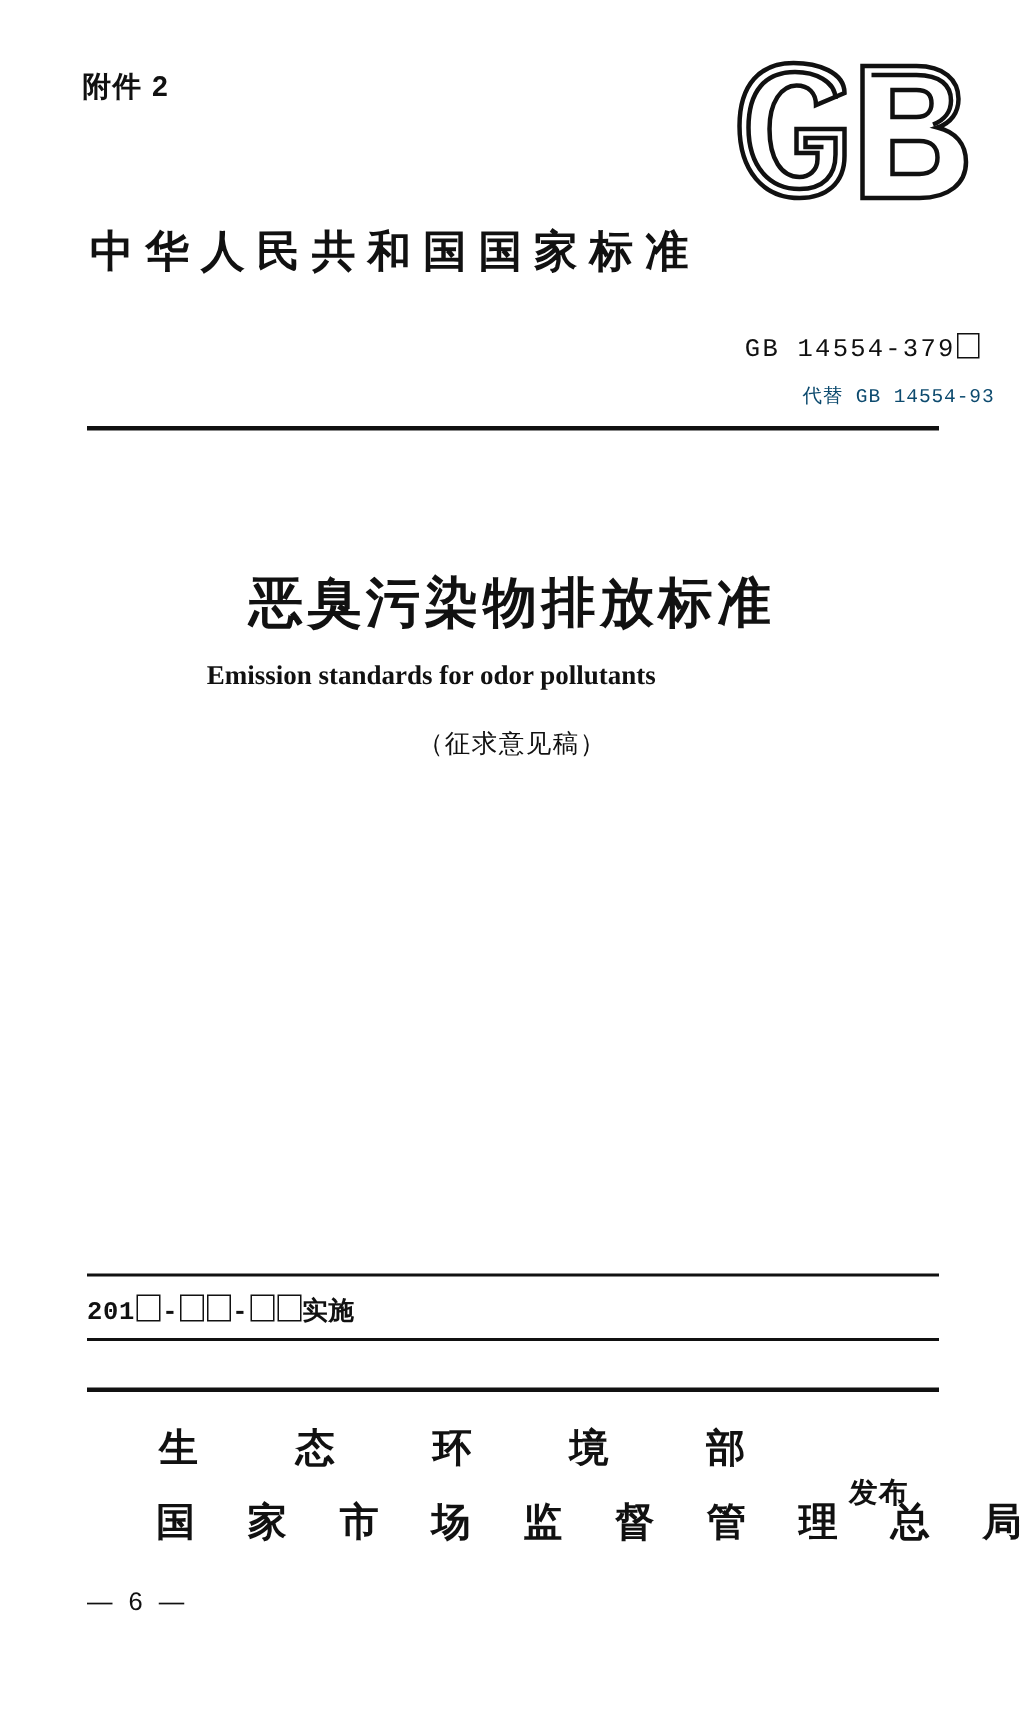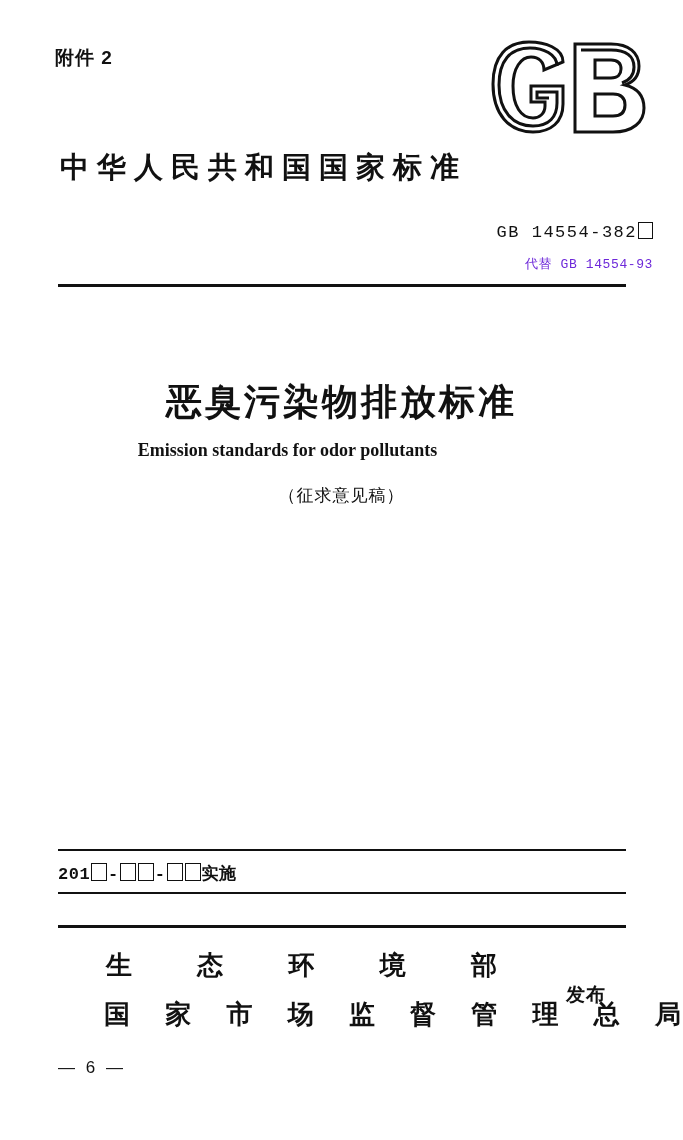--- a/index.html
+++ b/index.html
@@ -72,25 +72,25 @@
   .std-code .box {
     display: inline-block;
     width: 13px;
     height: 15px;
     border: 1.6px solid #111;
     vertical-align: -2px;
     margin-left: 1px;
   }
   .std-replace {
     position: absolute;
-    right: 30px;
+    right: 20px;
     top: 255px;
     font-size: 13px;
     letter-spacing: 0.6px;
-    color: #6d28d9;
+    color: #0c4a6e;
     text-align: center;
     font-family: "Liberation Mono", monospace;
   }
   .std-replace .cn {
     font-family: "Liberation Sans", sans-serif;
   }
 
   
   .rule {
     position: absolute;
@@ -237,21 +237,21 @@
       </g>
       <g fill="#111">
         <path d="M96 46 L100 46 L100 92 L96 92 Z" opacity="0"></path>
       </g>
     </svg>
   </div>
 
   <div class="std-title">中华人民共和国国家标准</div>
 
   <div class="std-code">
-    <span>GB  14554-382</span><span class="box"></span>
+    <span>GB  14554-379</span><span class="box"></span>
   </div>
 
   <div class="std-replace">
     <span class="cn">代替</span>
     <span>GB  14554-93</span>
   </div>
 
   <div class="rule rule-top"></div>
   <div class="rule rule-bottom1"></div>
   <div class="rule rule-bottom2"></div>

